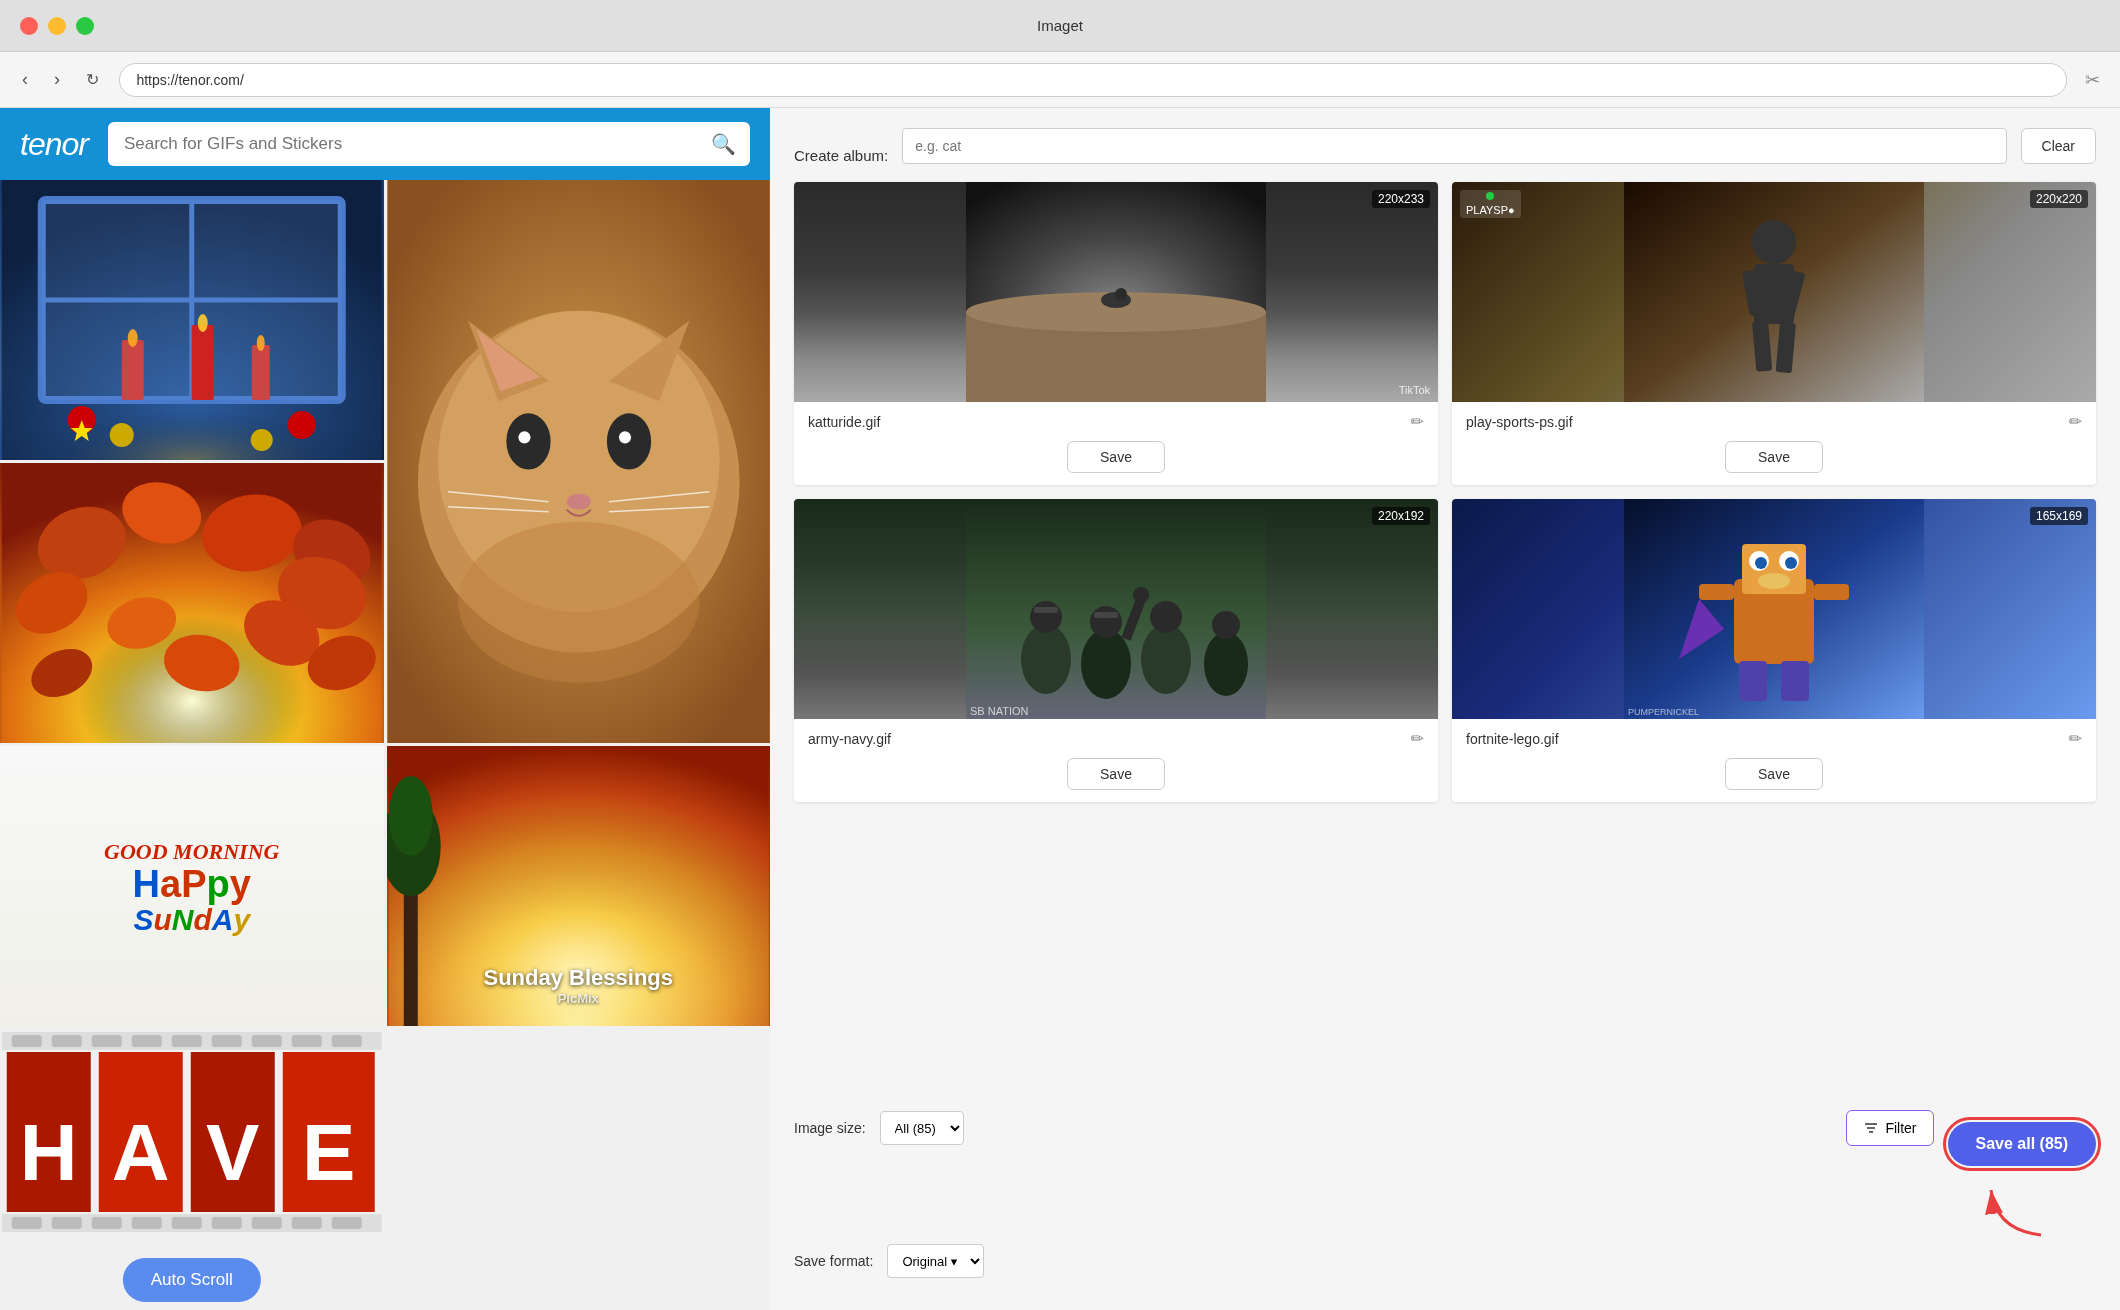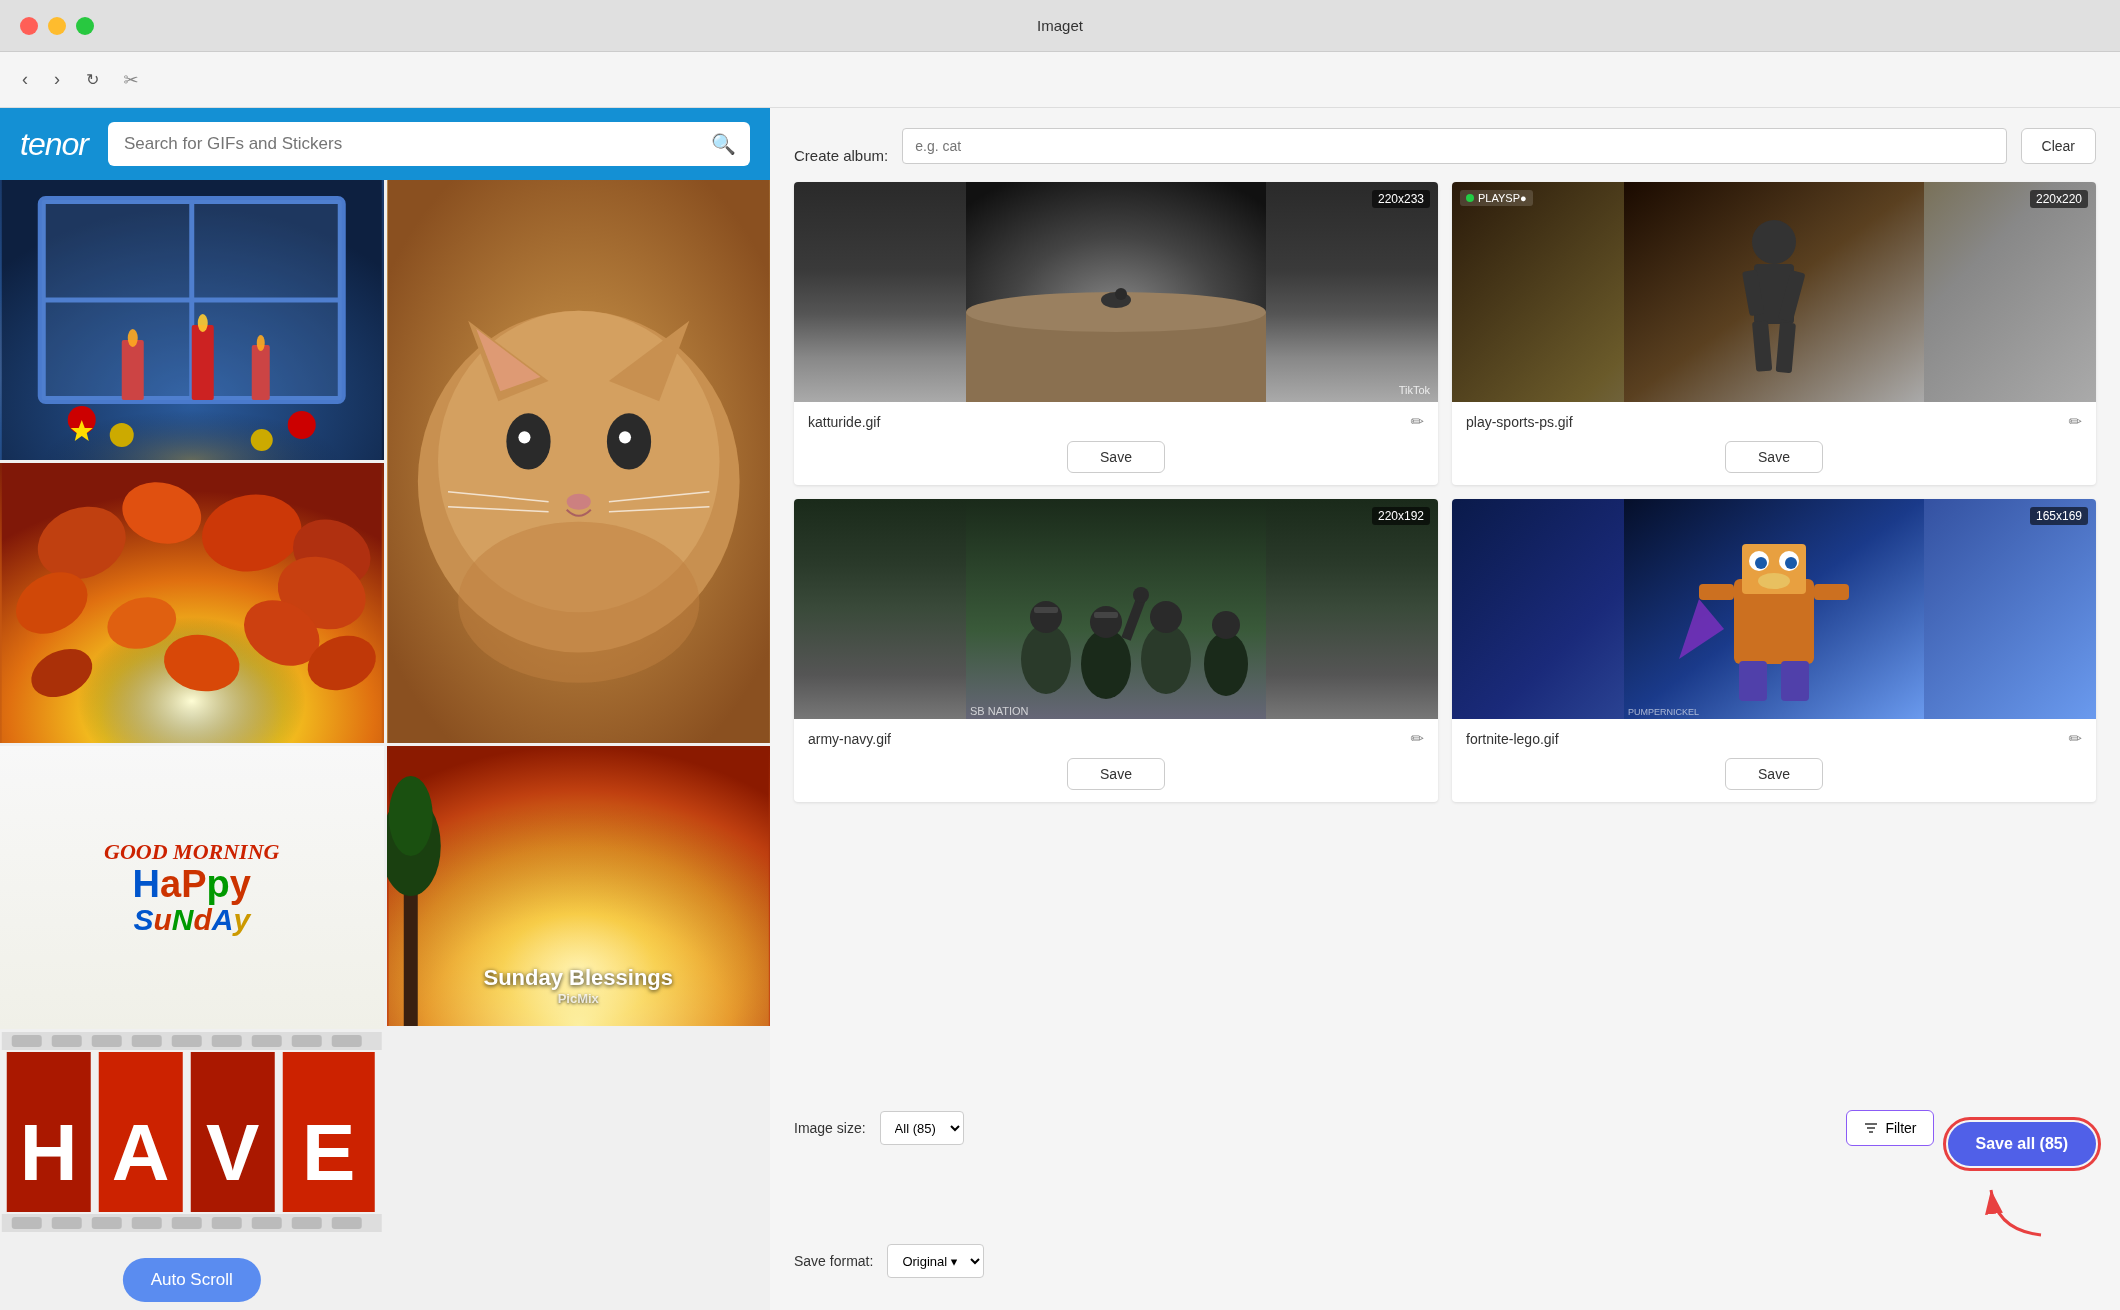--- a/index.html
+++ b/index.html
@@ -321,20 +321,21 @@
       top: 8px;
       left: 8px;
       background: rgba(255,255,255,0.15);
       color: white;
       font-size: 11px;
       padding: 2px 6px;
       border-radius: 3px;
       display: flex;
       align-items: center;
       gap: 4px;
+      flex-direction: column;
     }
 
     .img-play-dot {
       width: 8px;
       height: 8px;
       background: #22cc44;
       border-radius: 50%;
     }
 
     .image-card-footer {
@@ -589,20 +590,23 @@
     <button class="tb-btn tb-min"></button>
     <button class="tb-btn tb-max"></button>
   </div>
   <span class="titlebar-title">Imaget</span>
 </div>
 
 <div class="browser-chrome">
   <button class="nav-btn">‹</button>
   <button class="nav-btn">›</button>
   <button class="refresh-btn">↻</button>
+  <div class="address-bar">
+    <span>https://tenor.com/</span>
+  </div>
   <span class="bookmark-icon">✂</span>
 </div>
 
 <div class="main-layout">
 
   <div class="left-panel">
 
     <div class="tenor-header">
       <div class="tenor-logo">tenor</div>
       <div class="tenor-search-wrapper">

